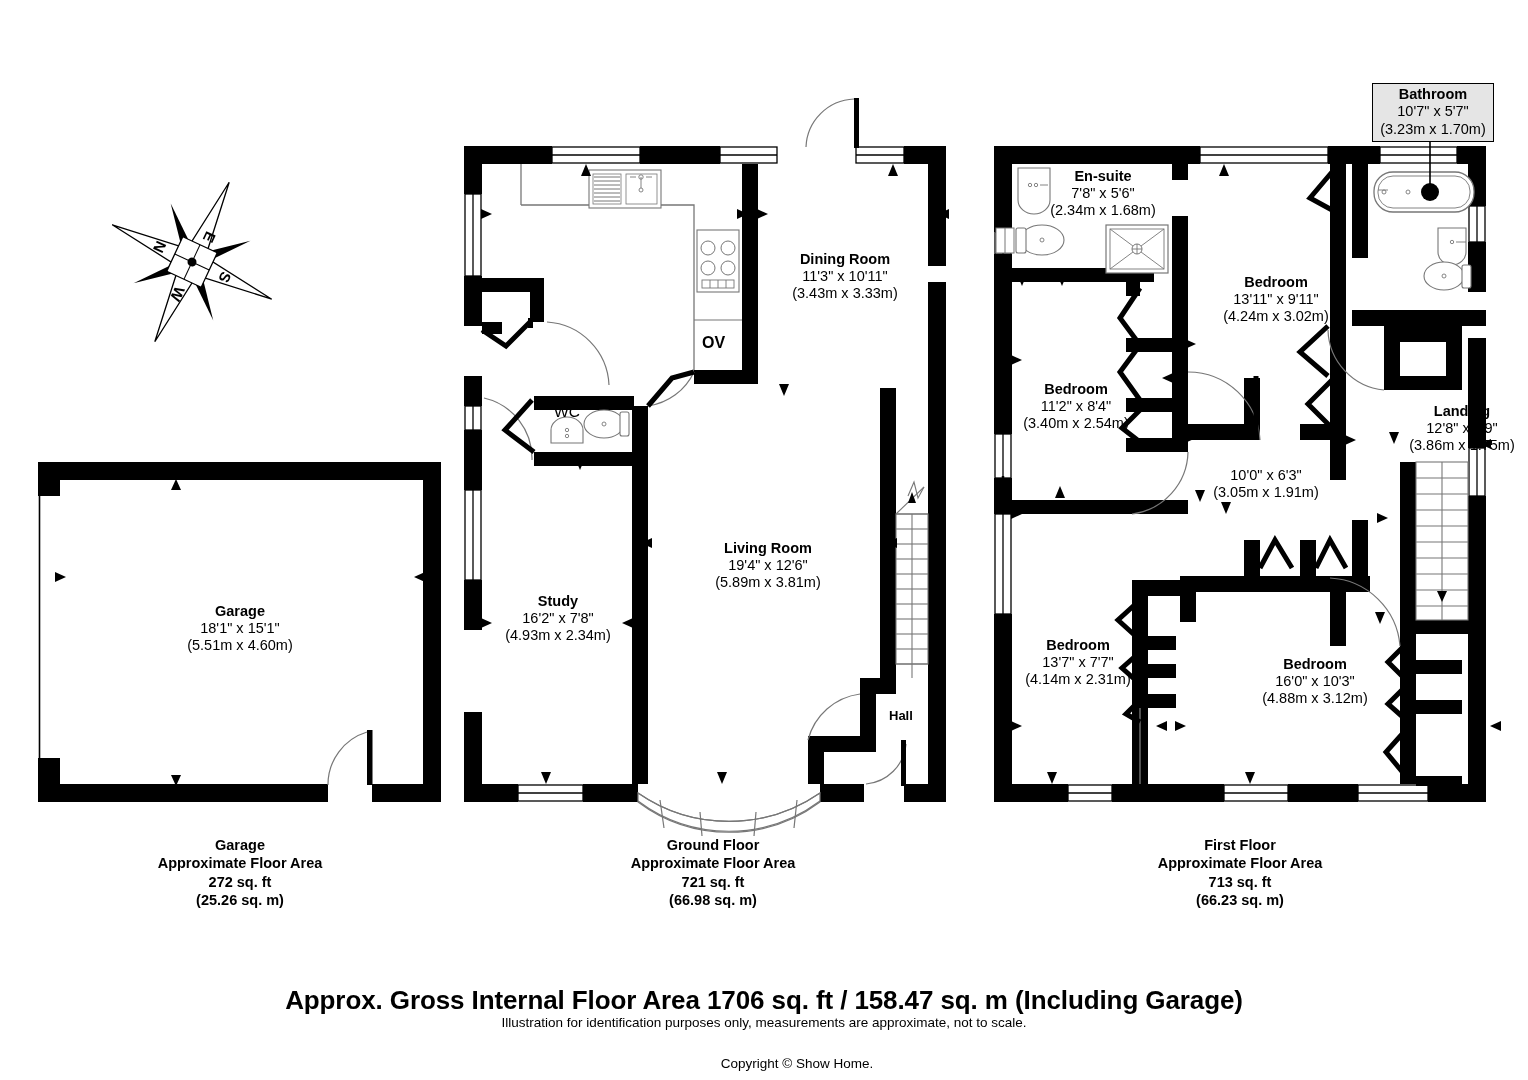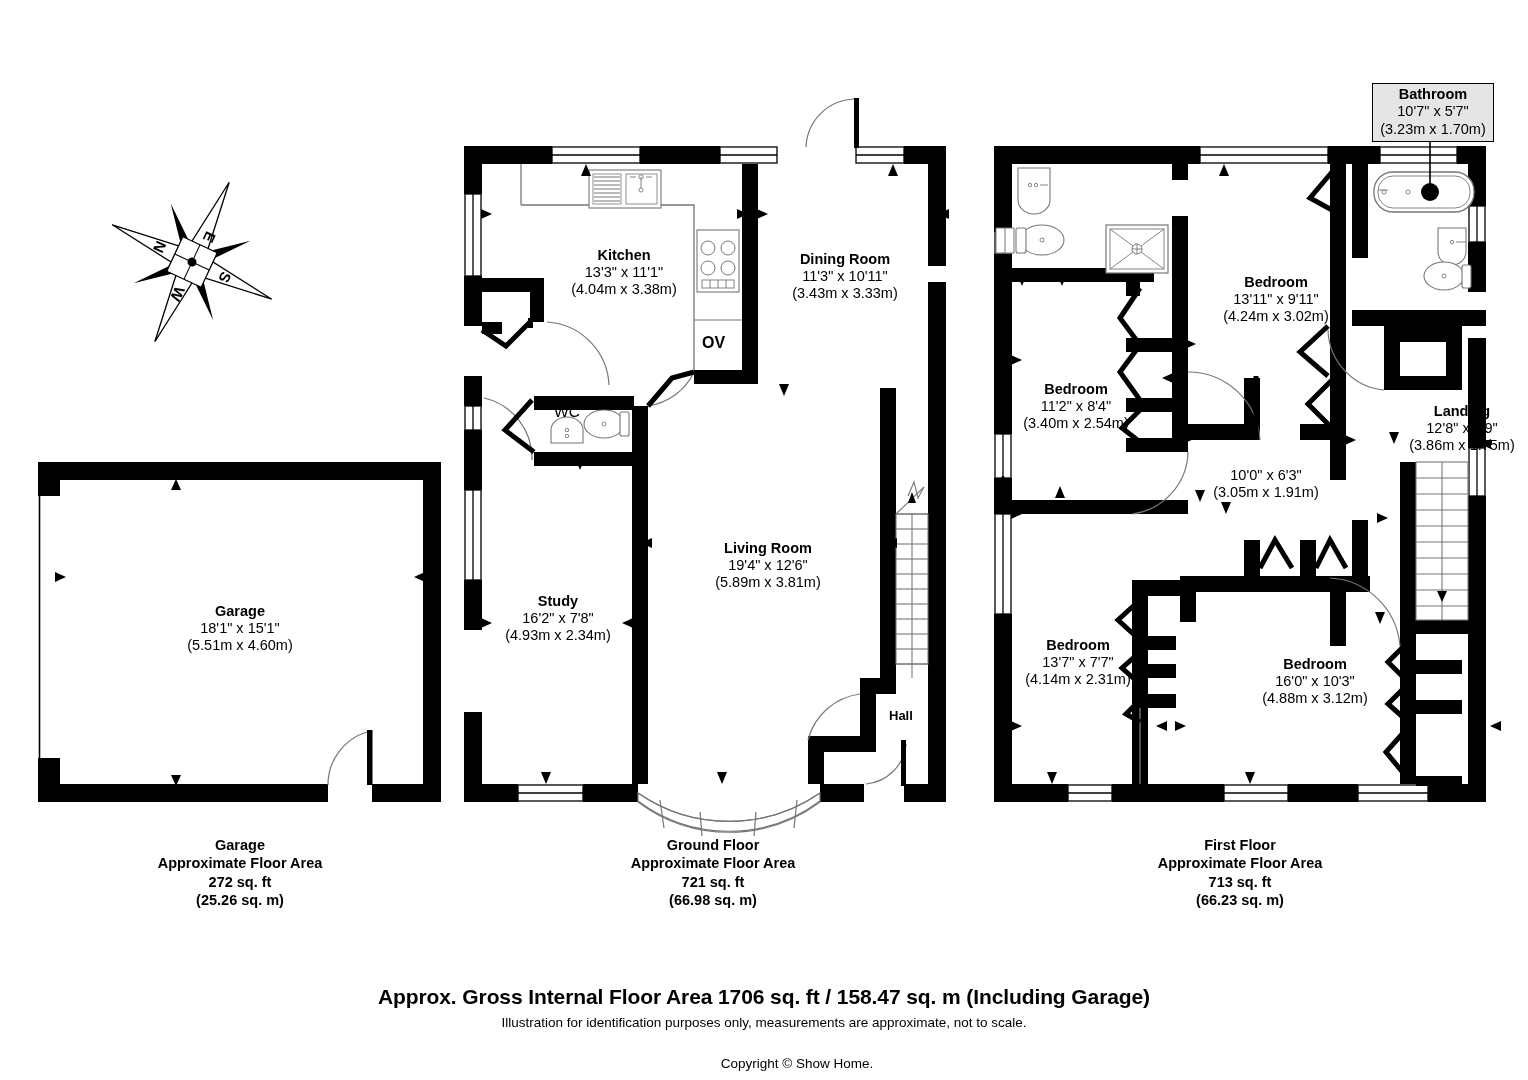--- a/index.html
+++ b/index.html
@@ -61,21 +61,21 @@
     font-size: 14.5px;
     line-height: 1.27;
     white-space: nowrap;
   }
   .floorcap span { display: block; }
   .footer-main {
     position: absolute;
     width: 100%;
     text-align: center;
     font-weight: bold;
-    font-size: 21px;
+    font-size: 26px;
     letter-spacing: -0.1px;
   }
   .footer-sub {
     position: absolute;
     width: 100%;
     text-align: center;
     font-size: 13.5px;
   }
   .footer-copy {
     position: absolute;
@@ -578,25 +578,20 @@
   <span class="t-dim">(5.51m x 4.60m)</span>
 </div>
 
 <div class="floorcap" style="left:110px; top:836px; width:260px;">
   <span>Garage</span>
   <span>Approximate Floor Area</span>
   <span>272 sq. ft</span>
   <span>(25.26 sq. m)</span>
 </div>
 
-<div class="lbl" style="left:512px; top:247px; width:224px;">
-  <span class="t-name">Kitchen</span>
-  <span class="t-dim">13'3" x 11'1"</span>
-  <span class="t-dim">(4.04m x 3.38m)</span>
-</div>
 
 <div class="lbl" style="left:733px; top:251px; width:224px;">
   <span class="t-name">Dining Room</span>
   <span class="t-dim">11'3" x 10'11"</span>
   <span class="t-dim">(3.43m x 3.33m)</span>
 </div>
 
 <div class="lbl" style="left:656px; top:540px; width:224px;">
   <span class="t-name">Living Room</span>
   <span class="t-dim">19'4" x 12'6"</span>
@@ -613,20 +608,25 @@
 <div class="ov-label" style="left:702px; top:334px;">OV</div>
 <div class="hall-label" style="left:889px; top:708px;">Hall</div>
 
 <div class="floorcap" style="left:583px; top:836px; width:260px;">
   <span>Ground Floor</span>
   <span>Approximate Floor Area</span>
   <span>721 sq. ft</span>
   <span>(66.98 sq. m)</span>
 </div>
 
+<div class="lbl" style="left:1000px; top:168px; width:206px;">
+  <span class="t-name">En-suite</span>
+  <span class="t-dim">7'8" x 5'6"</span>
+  <span class="t-dim">(2.34m x 1.68m)</span>
+</div>
 
 <div class="boxlabel" style="left:1372px; top:83px; width:108px;">
   <span class="t-name">Bathroom</span>
   <span class="t-dim">10'7" x 5'7"</span>
   <span class="t-dim">(3.23m x 1.70m)</span>
 </div>
 
 <div class="lbl" style="left:1166px; top:274px; width:220px;">
   <span class="t-name">Bedroom</span>
   <span class="t-dim">13'11" x 9'11"</span>

